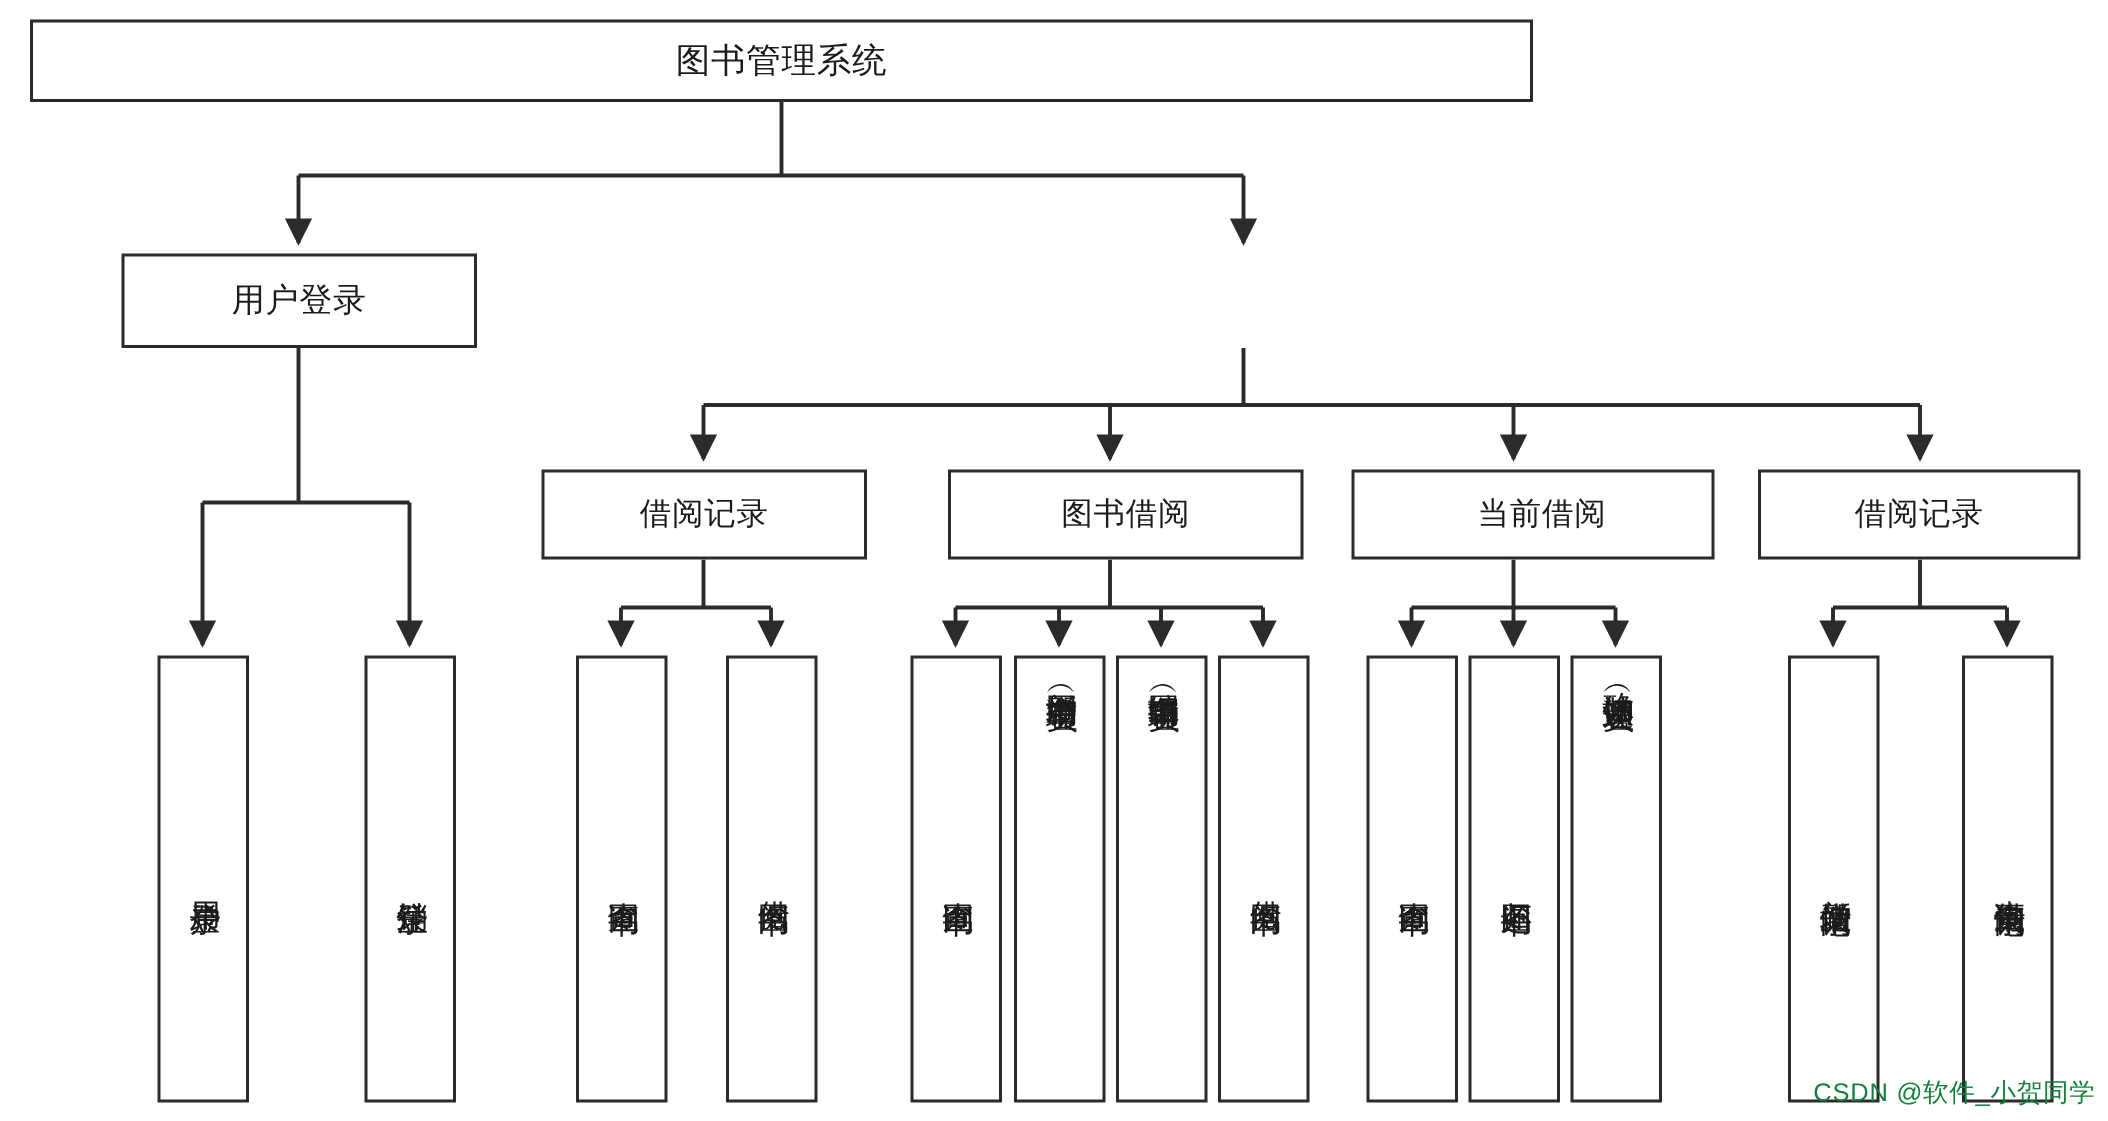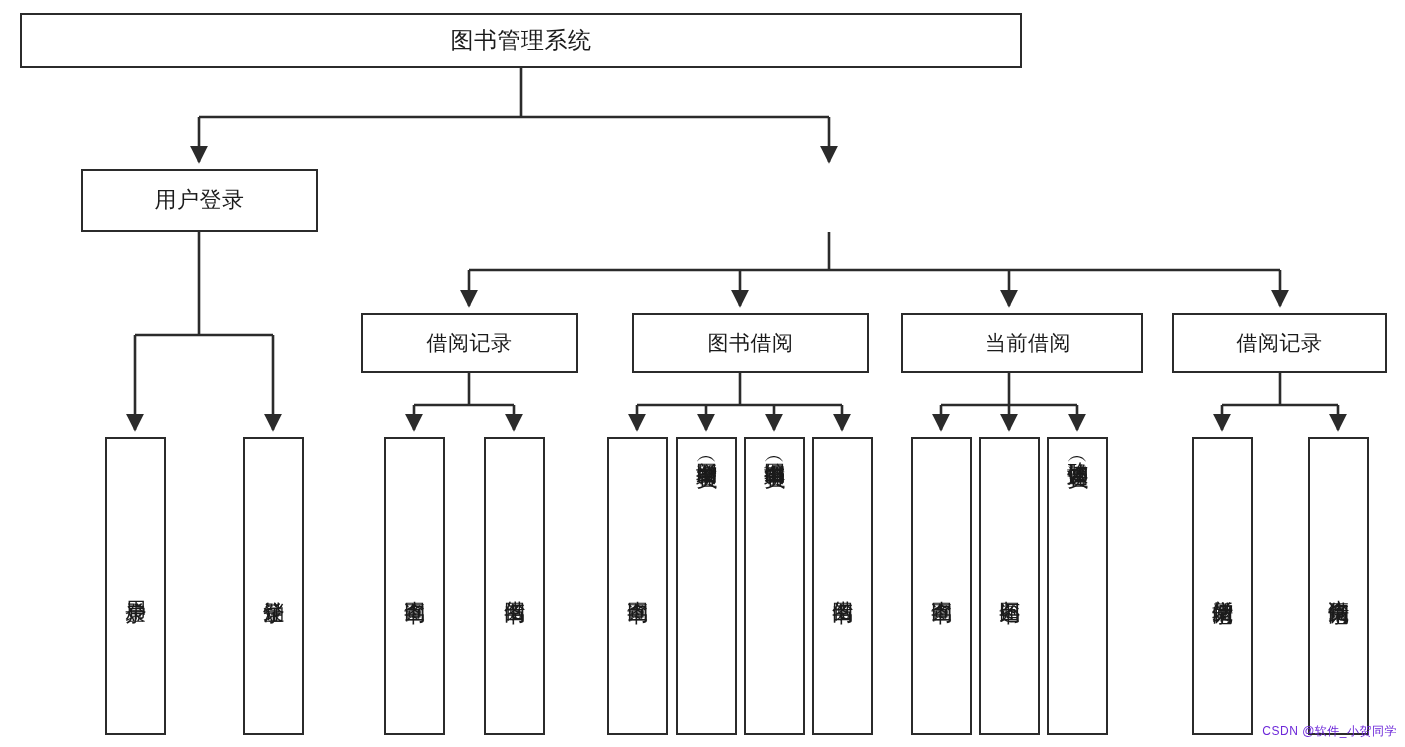--- a/index.html
+++ b/index.html
@@ -66,22 +66,22 @@
     max-height: 286px;
   }
   .node-leaf.leaf-centered {
     align-items: center;
     padding-top: 0;
   }
   #watermark {
     position: absolute;
     right: 8px;
     bottom: 7px;
-    font-size: 12px;
-    color: #6d28d9;
+    font-size: 17px;
+    color: #15803d;
     letter-spacing: 0.5px;
     white-space: nowrap;
     pointer-events: none;
     user-select: none;
     text-align: right;
   }
 </style>
 </head>
 <body>
 

